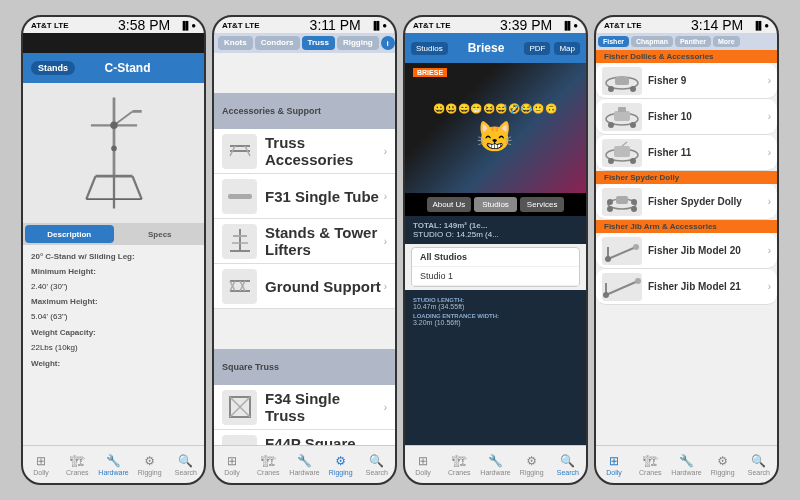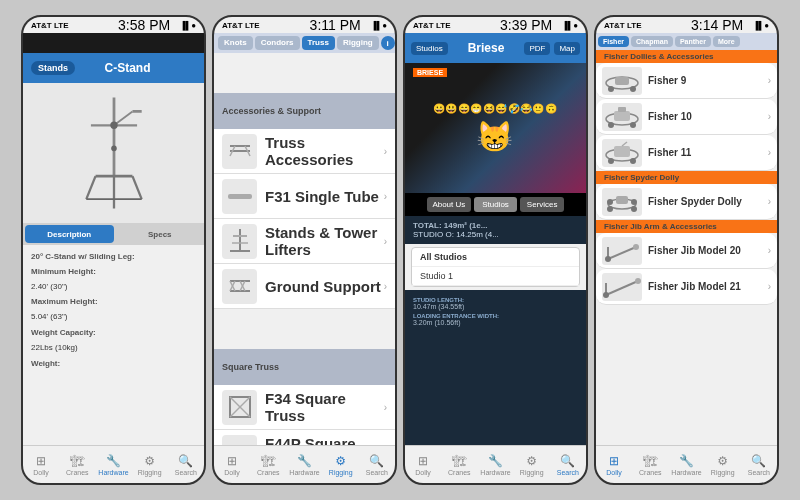--- a/index.html
+++ b/index.html
@@ -567,21 +567,21 @@
       <div class="section-header">Square Truss</div>
 
       <div class="menu-item">
         <div class="item-icon">
           <svg width="30" height="30" viewBox="0 0 30 30">
               <rect x="5" y="5" width="20" height="20" fill="none" stroke="#888" stroke-width="2"></rect>
               <line x1="5" y1="5" x2="25" y2="25" stroke="#aaa" stroke-width="1.5"></line>
               <line x1="25" y1="5" x2="5" y2="25" stroke="#aaa" stroke-width="1.5"></line>
             </svg>
         </div>
-        <span class="item-label">F34 Square Truss</span>
+        <span class="item-label">F34 Single Truss</span>
         <span class="chevron">›</span>
       </div>
 
       <div class="menu-item">
         <div class="item-icon">
           <svg width="30" height="30" viewBox="0 0 30 30">
               <rect x="4" y="12" width="22" height="6" rx="1" fill="none" stroke="#6a9" stroke-width="2"></rect>
               <line x1="7" y1="12" x2="7" y2="18" stroke="#6a9" stroke-width="1.5"></line>
               <line x1="13" y1="12" x2="13" y2="18" stroke="#6a9" stroke-width="1.5"></line>
               <line x1="19" y1="12" x2="19" y2="18" stroke="#6a9" stroke-width="1.5"></line>

